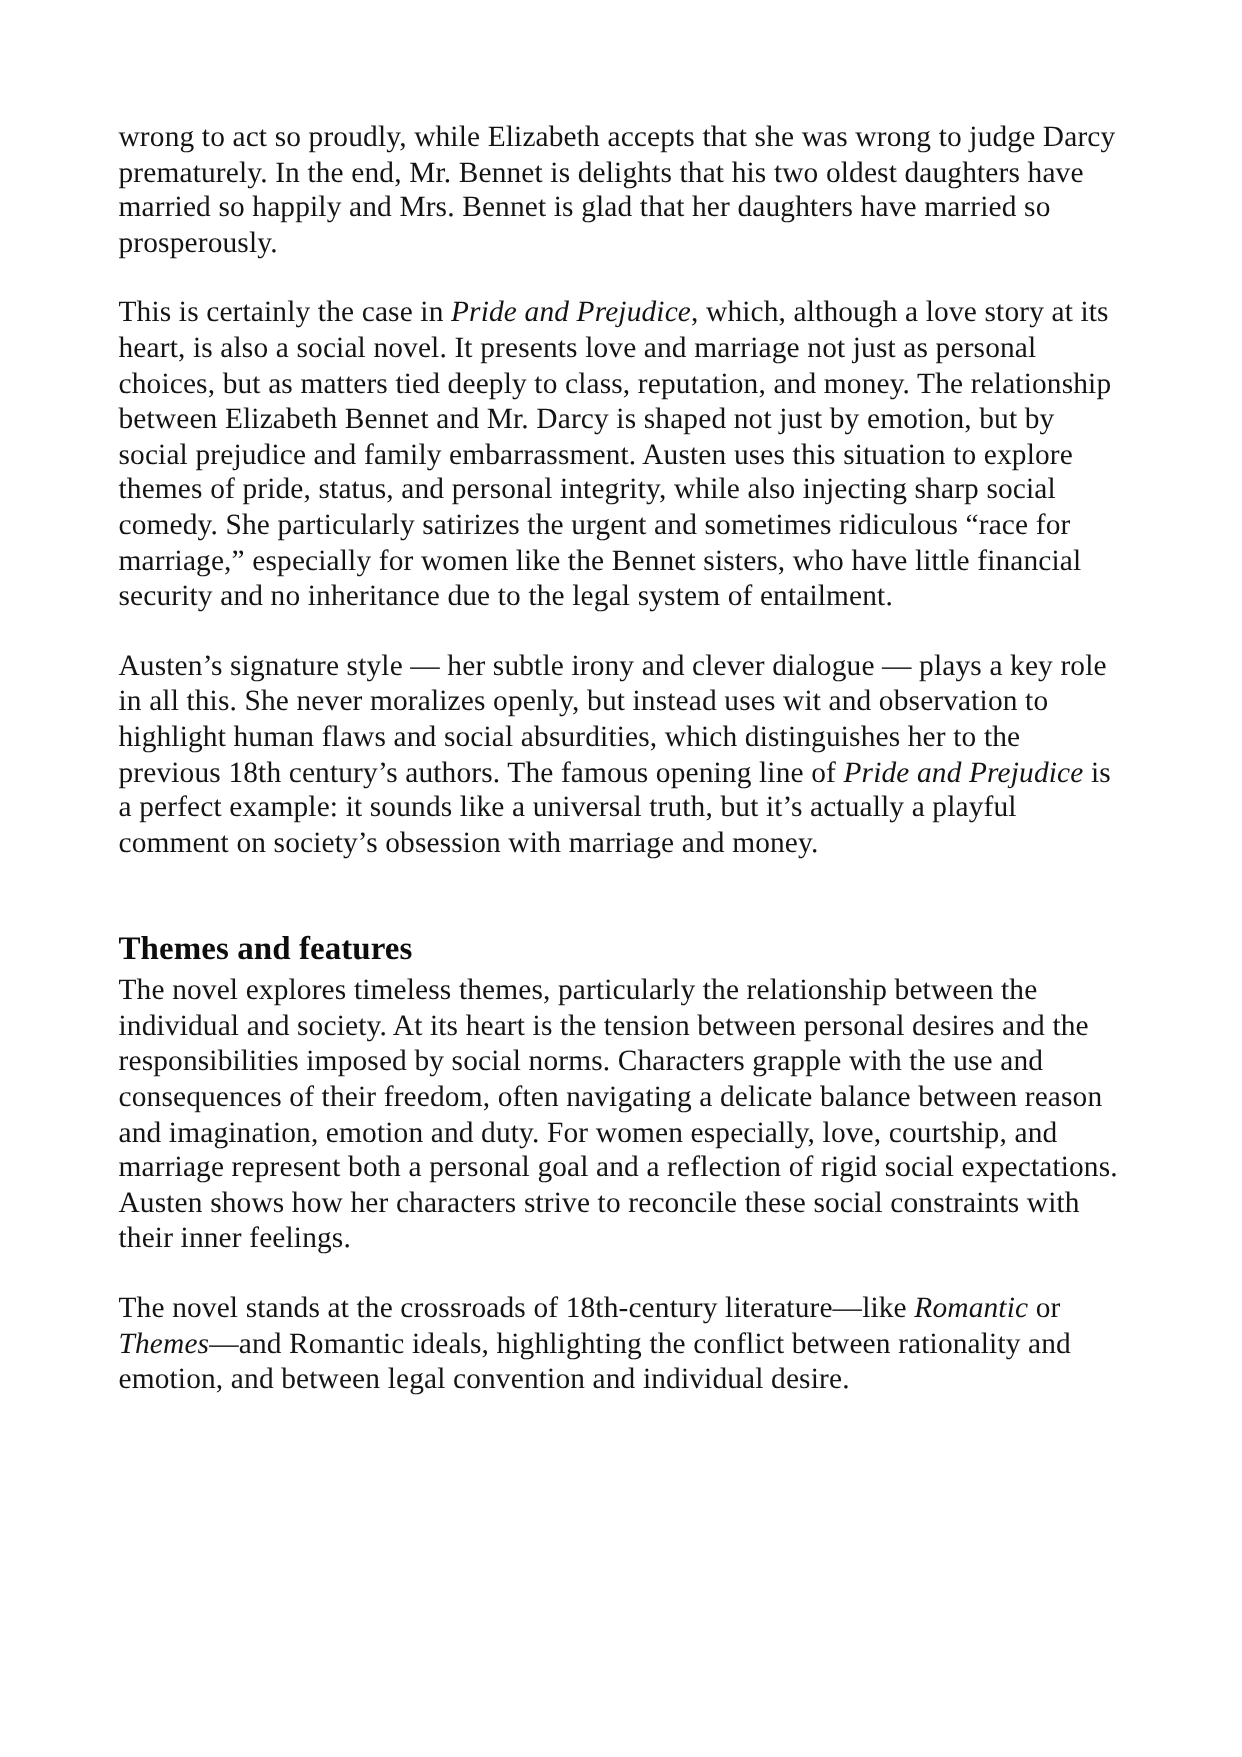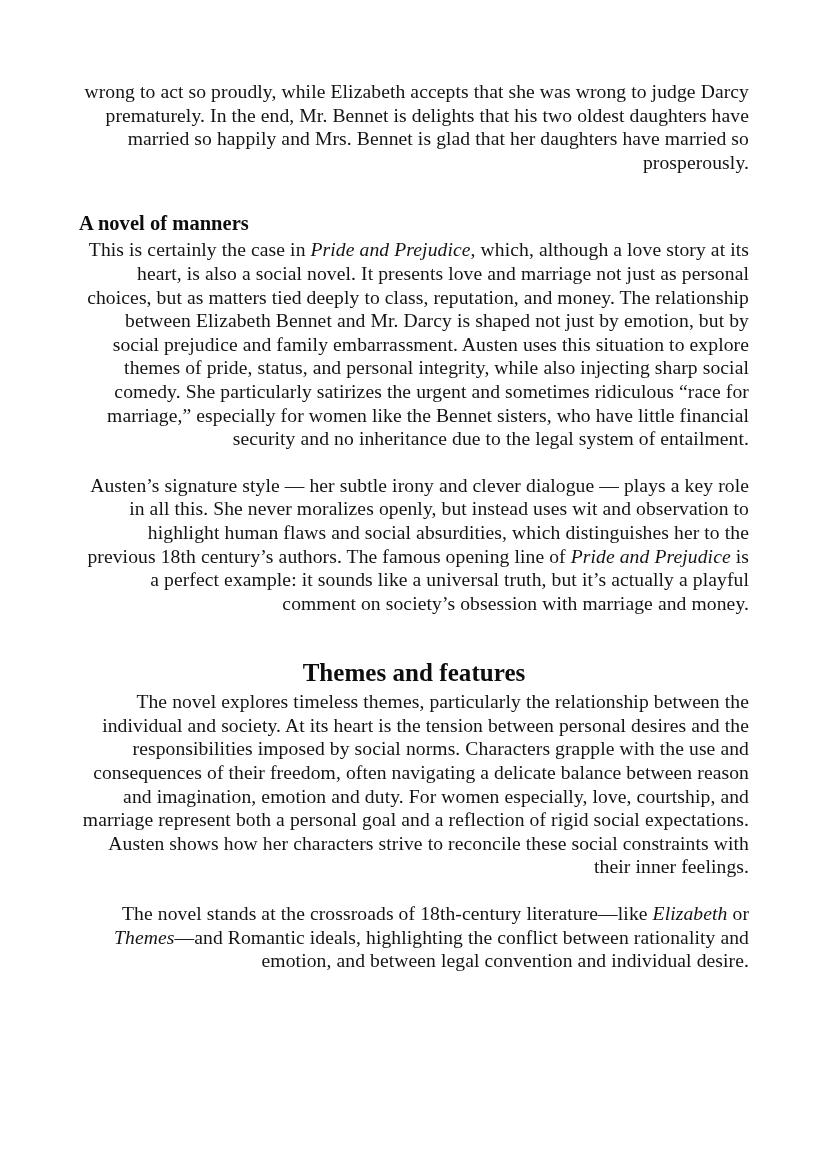--- a/index.html
+++ b/index.html
@@ -23,52 +23,50 @@
     padding: 80px 79px 0 79px;
   }
   .content {
     width: 670px;
   }
   p.body-text {
     margin: 0 0 23px 0;
     font-size: 19.6px;
     line-height: 23.6px;
     color: #141414;
-    text-align: right;
+    text-align: left;
     letter-spacing: 0.005em;
   }
   h2.section-heading {
     margin: 0 0 2px 0;
     padding-top: 20px;
-    font-size: 25px;
+    font-size: 22px;
     line-height: 30px;
     font-weight: bold;
     color: #0d0d0d;
     letter-spacing: 0.002em;
-    text-align: center;
   }
   h3.sub-heading {
     margin: 0 0 2px 0;
     padding-top: 13px;
     font-size: 20.5px;
     line-height: 26px;
     font-weight: bold;
     color: #0d0d0d;
     letter-spacing: 0.002em;
   }
   em {
     font-style: italic;
   }
 </style>
 </head>
 <body>
 
 <div class="page">
   <div class="content" id="content-root">
       <p class="body-text"><span>wrong to act so proudly, while Elizabeth accepts that she was wrong to judge Darcy prematurely. In the end, Mr. Bennet is delights that his two oldest daughters have married so happily and Mrs. Bennet is glad that her daughters have married so prosperously.</span></p>
-      <h3 class="sub-heading">A novel of manners</h3>
       <p class="body-text"><span>This is certainly the case in </span><em>Pride and Prejudice</em><span>, which, although a love story at its heart, is also a social novel. It presents love and marriage not just as personal choices, but as matters tied deeply to class, reputation, and money. The relationship between Elizabeth Bennet and Mr. Darcy is shaped not just by emotion, but by social prejudice and family embarrassment. Austen uses this situation to explore themes of pride, status, and personal integrity, while also injecting sharp social comedy. She particularly satirizes the urgent and sometimes ridiculous “race for marriage,” especially for women like the Bennet sisters, who have little financial security and no inheritance due to the legal system of entailment.</span></p>
       <p class="body-text"><span>Austen’s signature style — her subtle irony and clever dialogue — plays a key role in all this. She never moralizes openly, but instead uses wit and observation to highlight human flaws and social absurdities, which distinguishes her to the previous 18th century’s authors. The famous opening line of </span><em>Pride and Prejudice</em><span> is a perfect example: it sounds like a universal truth, but it’s actually a playful comment on society’s obsession with marriage and money.</span></p>
       <h2 class="section-heading">Themes and features</h2>
       <p class="body-text"><span>The novel explores timeless themes, particularly the relationship between the individual and society. At its heart is the tension between personal desires and the responsibilities imposed by social norms. Characters grapple with the use and consequences of their freedom, often navigating a delicate balance between reason and imagination, emotion and duty. For women especially, love, courtship, and marriage represent both a personal goal and a reflection of rigid social expectations. Austen shows how her characters strive to reconcile these social constraints with their inner feelings.</span></p>
-      <p class="body-text"><span>The novel stands at the crossroads of 18th-century literature—like </span><em>Elizabeth</em><span> or </span><em>Themes</em><span>—and Romantic ideals, highlighting the conflict between rationality and emotion, and between legal convention and individual desire.</span></p>
+      <p class="body-text"><span>The novel stands at the crossroads of 18th-century literature—like </span><em>Romantic</em><span> or </span><em>Themes</em><span>—and Romantic ideals, highlighting the conflict between rationality and emotion, and between legal convention and individual desire.</span></p>
     </div>
 </div>
 
 </body></html>

